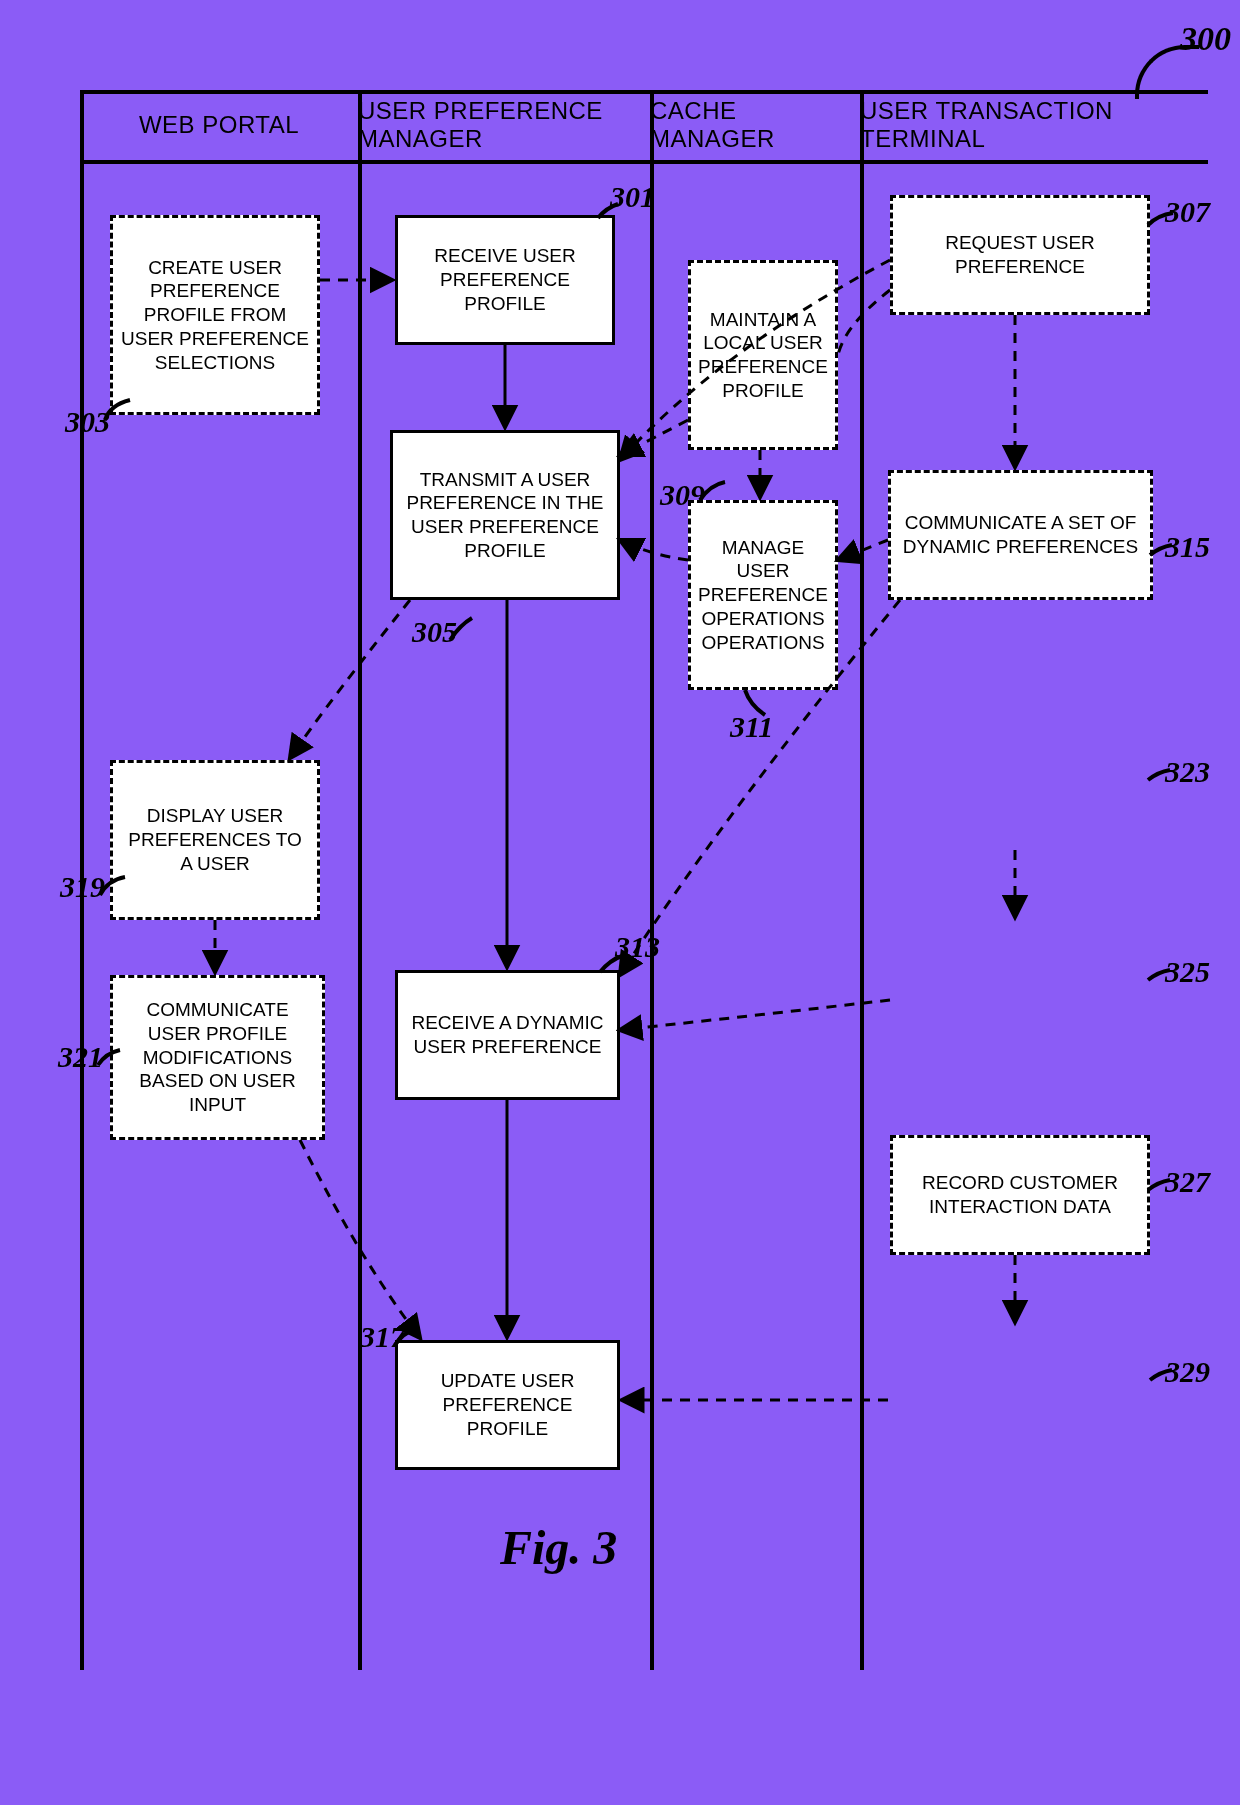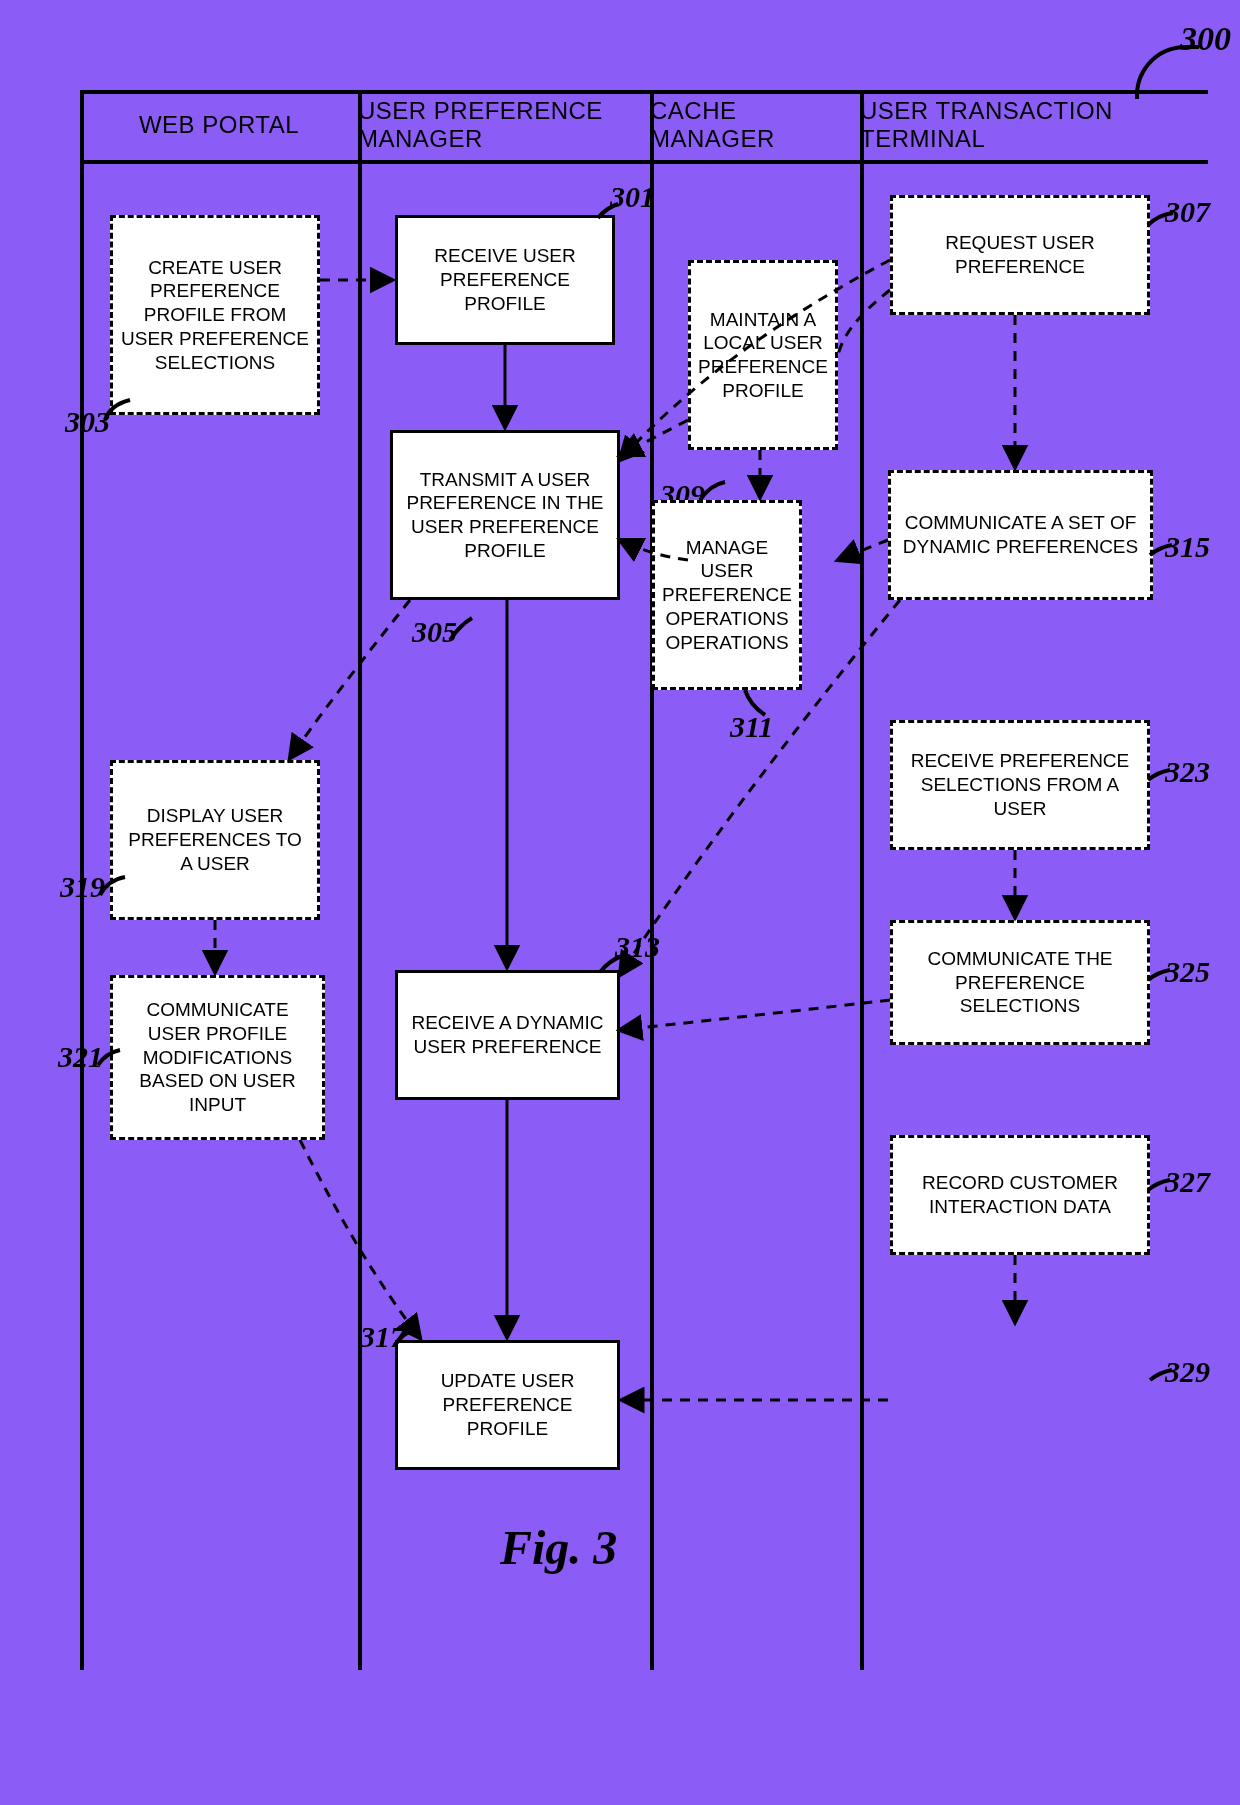--- a/index.html
+++ b/index.html
@@ -144,21 +144,21 @@
     </svg>
 
   <div class="box" style="left:390px; top:430px; width:230px; height:170px;">
     <span>TRANSMIT A USER PREFERENCE IN THE USER PREFERENCE PROFILE</span>
   </div>
   <div class="reflabel" style="left:412px; top:615px;">305</div>
   <svg class="connectors">
       <path d="M450 640 q 10 -15 22 -22" stroke="#000" stroke-width="4" fill="none"></path>
     </svg>
 
-  <div class="box dashed" style="left:652px; top:500px; width:150px; height:190px;">
+  <div class="box dashed" style="left:688px; top:500px; width:150px; height:190px;">
     <span>MANAGE USER PREFERENCE OPERATIONS OPERATIONS</span>
   </div>
   <div class="reflabel" style="left:730px; top:710px;">311</div>
   <svg class="connectors">
       <path d="M745 690 q 5 15 20 25" stroke="#000" stroke-width="4" fill="none"></path>
     </svg>
 
   <div class="box dashed" style="left:888px; top:470px; width:265px; height:130px;">
     <span>COMMUNICATE A SET OF DYNAMIC PREFERENCES</span>
   </div>
@@ -184,31 +184,25 @@
     </svg>
 
   <div class="box" style="left:395px; top:970px; width:225px; height:130px;">
     <span>RECEIVE A DYNAMIC USER PREFERENCE</span>
   </div>
   <div class="reflabel" style="left:615px; top:930px;">313</div>
   <svg class="connectors">
       <path d="M600 972 q 10 -12 22 -16" stroke="#000" stroke-width="4" fill="none"></path>
     </svg>
 
-  <div class="box dashed" style="left:890px; top:720px; width:260px; height:130px;">
-    <span>RECEIVE PREFERENCE SELECTIONS FROM A USER</span>
-  </div>
   <div class="reflabel" style="left:1165px; top:755px;">323</div>
   <svg class="connectors">
       <path d="M1148 780 q 10 -8 22 -10" stroke="#000" stroke-width="4" fill="none"></path>
     </svg>
 
-  <div class="box dashed" style="left:890px; top:920px; width:260px; height:125px;">
-    <span>COMMUNICATE THE PREFERENCE SELECTIONS</span>
-  </div>
   <div class="reflabel" style="left:1165px; top:955px;">325</div>
   <svg class="connectors">
       <path d="M1148 980 q 10 -8 22 -10" stroke="#000" stroke-width="4" fill="none"></path>
     </svg>
 
   <div class="box dashed" style="left:890px; top:1135px; width:260px; height:120px;">
     <span>RECORD CUSTOMER INTERACTION DATA</span>
   </div>
   <div class="reflabel" style="left:1165px; top:1165px;">327</div>
   <svg class="connectors">

